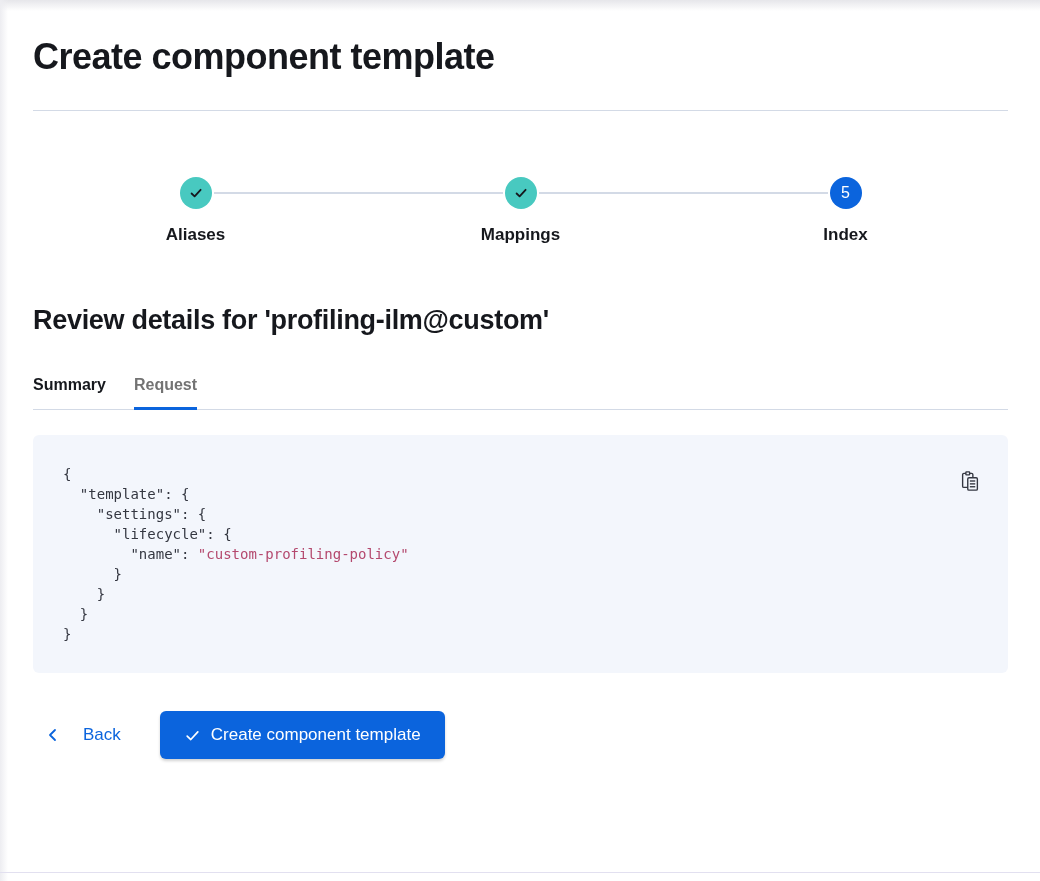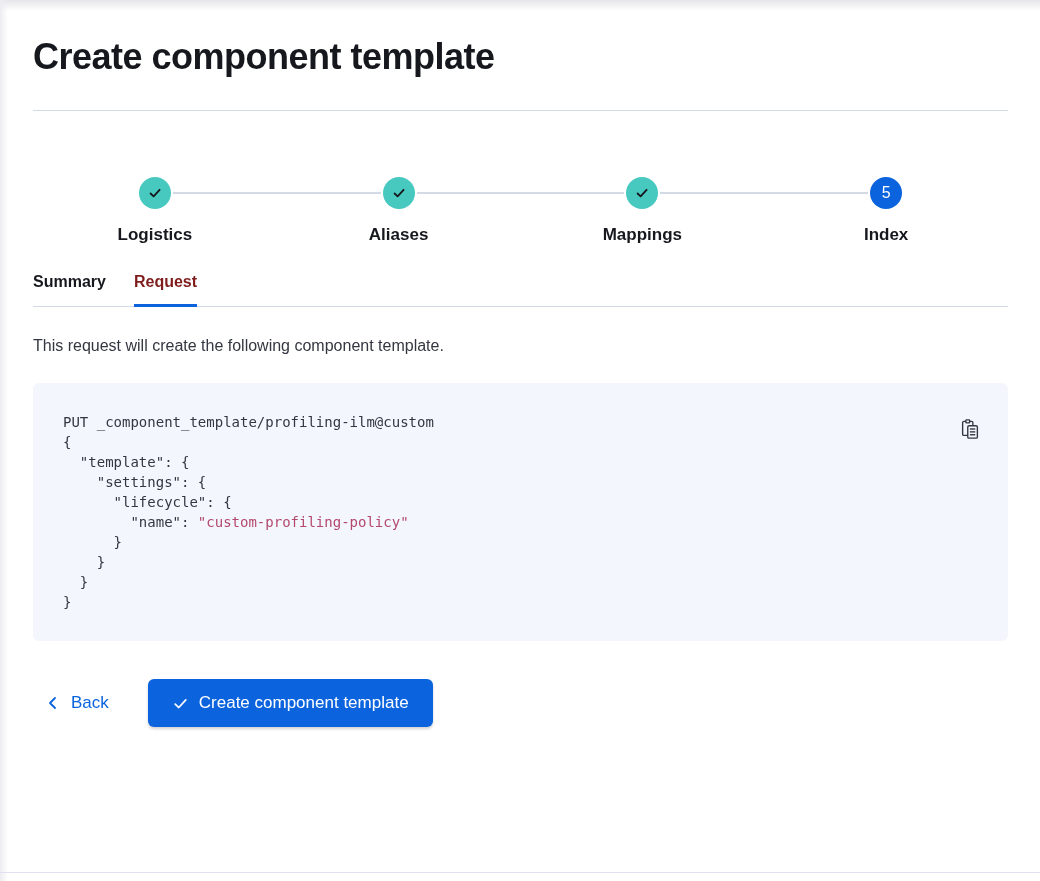--- a/index.html
+++ b/index.html
@@ -64,29 +64,29 @@
   }
 
   
   h2.review-heading {
     margin-top: 56px;
     font-size: 27px; line-height: 34px; font-weight: 700;
     letter-spacing: -0.3px; color: #16181d;
   }
 
   .tabs {
-    display: flex; gap: 28px; margin-top: 23px;
+    display: flex; gap: 28px; margin-top: 36px;
     border-bottom: 1px solid #d3dae6;
   }
   .tab {
     font-size: 16px; font-weight: 700; line-height: 24px;
     padding-bottom: 10px; cursor: pointer; color: #16181d;
     border-bottom: 3px solid transparent; margin-bottom: -1px;
   }
-  .tab.active { color: #7f1d1d; border-bottom-color: #0b64dd; }
+  .tab.active { color: #737373; border-bottom-color: #0b64dd; }
 
   .description {
     margin-top: 27px; font-size: 16px; line-height: 24px; color: #343741;
   }
 
   
   .code-block {
     margin-top: 25px; position: relative;
     background: #f3f6fc; border-radius: 6px;
     padding: 29px 60px 29px 30px;
@@ -101,21 +101,21 @@
     position: absolute; top: 36px; right: 28px;
     width: 20px; height: 20px; background: none; border: none;
     cursor: pointer; padding: 0; color: #343741;
   }
 
   
   .footer {
     margin-top: 38px; display: flex; align-items: center;
   }
   .back-link {
-    display: inline-flex; align-items: center; gap: 10px;
+    display: inline-flex; align-items: center; gap: 22px;
     color: #0b64dd; font-size: 17px; font-weight: 500;
     cursor: pointer; padding: 0 12px; background: none; border: none;
     font-family: inherit;
   }
   .primary-btn {
     margin-left: 27px;
     display: inline-flex; align-items: center; gap: 10px;
     background: #0b64dd; color: #fff; border: none; border-radius: 6px;
     height: 48px; padding: 0 24px;
     font-size: 17px; font-weight: 500; font-family: inherit;
@@ -134,57 +134,48 @@
   <h1 class="page-title">Create component template</h1>
   <hr class="title-divider">
 
   <div class="stepper" id="stepper">
       <div class="step">
         <div class="step-circle complete">
           <svg width="16" height="16" viewBox="0 0 16 16" fill="none" aria-hidden="true">
             <path d="M3.6 8.5 L6.6 11.4 L12.6 4.8" stroke="#16181d" stroke-width="1.8" stroke-linecap="round" stroke-linejoin="round"></path>
           </svg>
         </div>
-        <div class="step-label">Logistics</div>
-      </div>
-      <div class="step">
-        <div class="step-circle complete">
-          <svg width="16" height="16" viewBox="0 0 16 16" fill="none" aria-hidden="true">
-            <path d="M3.6 8.5 L6.6 11.4 L12.6 4.8" stroke="#16181d" stroke-width="1.8" stroke-linecap="round" stroke-linejoin="round"></path>
-          </svg>
-        </div>
         <div class="step-label">Aliases</div>
       </div>
       <div class="step">
         <div class="step-circle complete">
           <svg width="16" height="16" viewBox="0 0 16 16" fill="none" aria-hidden="true">
             <path d="M3.6 8.5 L6.6 11.4 L12.6 4.8" stroke="#16181d" stroke-width="1.8" stroke-linecap="round" stroke-linejoin="round"></path>
           </svg>
         </div>
         <div class="step-label">Mappings</div>
       </div>
       <div class="step">
         <div class="step-circle current">
           <span class="step-number">5</span>
         </div>
         <div class="step-label">Index</div>
       </div>
     </div>
 
+  <h2 class="review-heading">Review details for 'profiling-ilm@custom'</h2>
 
   <div class="tabs" id="tabs">
       <div class="tab">Summary</div>
       <div class="tab active">Request</div>
     </div>
 
-  <p class="description">This request will create the following component template.</p>
 
   <div class="code-block">
     <div id="code-lines">
-        <div class="code-line">PUT _component_template/profiling-ilm@custom</div>
         <div class="code-line">{</div>
         <div class="code-line">  "template": {</div>
         <div class="code-line">    "settings": {</div>
         <div class="code-line">      "lifecycle": {</div>
         <div class="code-line">        "name": <span class="code-string">"custom-profiling-policy"</span></div>
         <div class="code-line">      }</div>
         <div class="code-line">    }</div>
         <div class="code-line">  }</div>
         <div class="code-line">}</div>
       </div>

